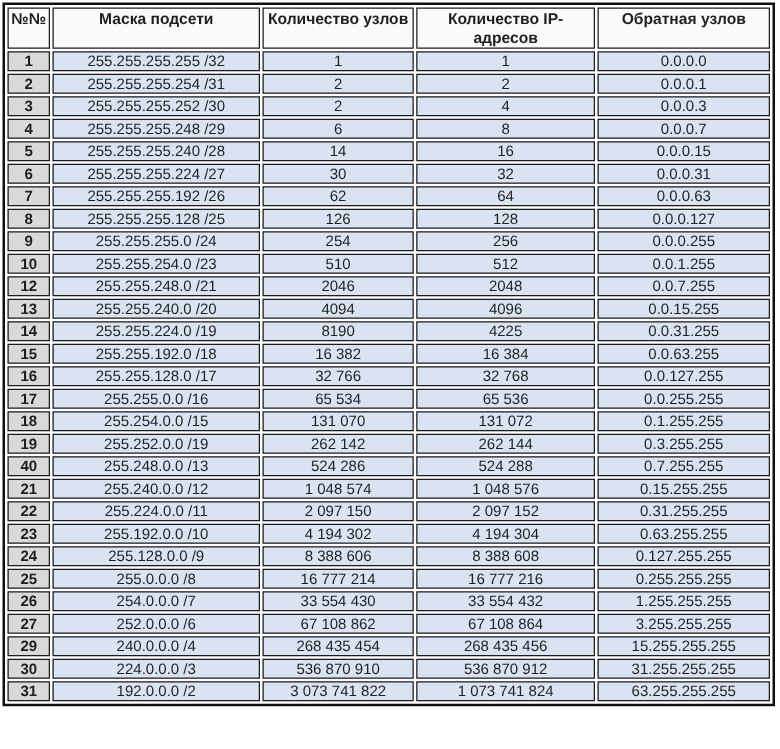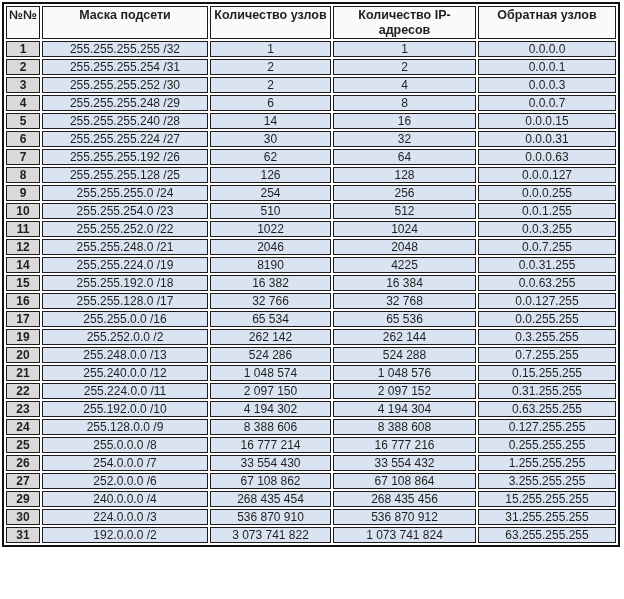--- a/index.html
+++ b/index.html
@@ -147,34 +147,34 @@
             <td>0.0.0.255</td>
           </tr>
           <tr>
             <td class="num">10</td>
             <td>255.255.254.0 /23</td>
             <td>510</td>
             <td>512</td>
             <td>0.0.1.255</td>
           </tr>
           <tr>
-            <td class="num">11</td>
-            <td>255.255.252.0 /22</td>
-            <td>1022</td>
-            <td>1024</td>
-            <td>0.0.3.255</td>
-          </tr>
-          <tr>
             <td class="num">12</td>
             <td>255.255.248.0 /21</td>
             <td>2046</td>
             <td>2048</td>
             <td>0.0.7.255</td>
           </tr>
           <tr>
+            <td class="num">13</td>
+            <td>255.255.240.0 /20</td>
+            <td>4094</td>
+            <td>4096</td>
+            <td>0.0.15.255</td>
+          </tr>
+          <tr>
             <td class="num">14</td>
             <td>255.255.224.0 /19</td>
             <td>8190</td>
             <td>4225</td>
             <td>0.0.31.255</td>
           </tr>
           <tr>
             <td class="num">15</td>
             <td>255.255.192.0 /18</td>
             <td>16 382</td>
@@ -189,28 +189,35 @@
             <td>0.0.127.255</td>
           </tr>
           <tr>
             <td class="num">17</td>
             <td>255.255.0.0 /16</td>
             <td>65 534</td>
             <td>65 536</td>
             <td>0.0.255.255</td>
           </tr>
           <tr>
+            <td class="num">18</td>
+            <td>255.254.0.0 /15</td>
+            <td>131 070</td>
+            <td>131 072</td>
+            <td>0.1.255.255</td>
+          </tr>
+          <tr>
             <td class="num">19</td>
-            <td>255.252.0.0 /2</td>
+            <td>255.252.0.0 /19</td>
             <td>262 142</td>
             <td>262 144</td>
             <td>0.3.255.255</td>
           </tr>
           <tr>
-            <td class="num">20</td>
+            <td class="num">40</td>
             <td>255.248.0.0 /13</td>
             <td>524 286</td>
             <td>524 288</td>
             <td>0.7.255.255</td>
           </tr>
           <tr>
             <td class="num">21</td>
             <td>255.240.0.0 /12</td>
             <td>1 048 574</td>
             <td>1 048 576</td>

